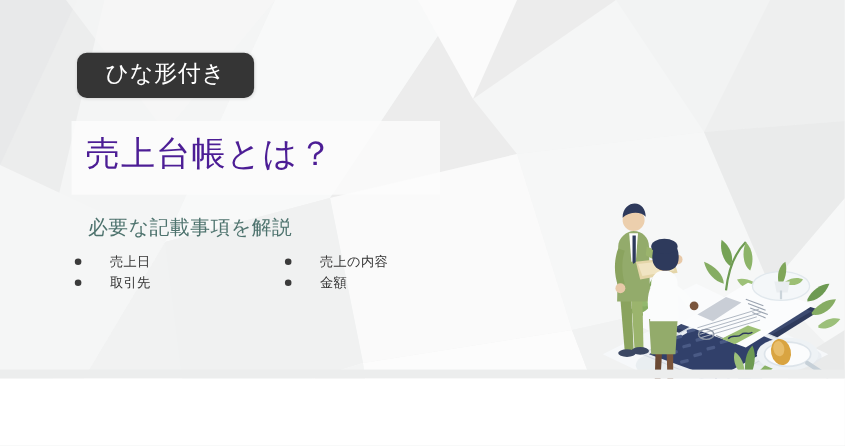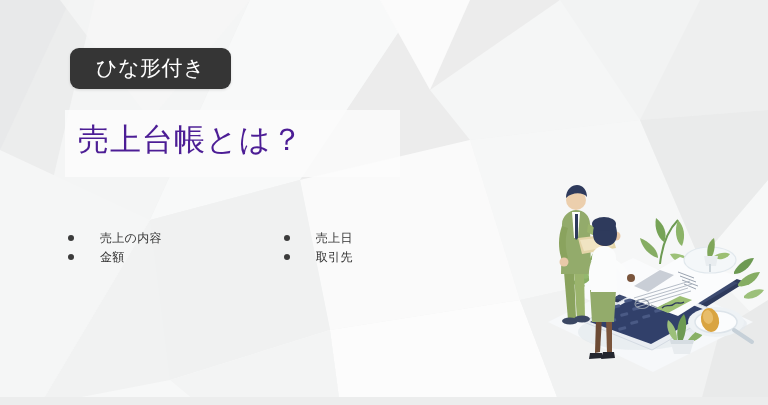--- a/index.html
+++ b/index.html
@@ -8,21 +8,21 @@
     padding: 0;
     background: #ffffff;
   }
   body {
     font-family: "Liberation Sans", "DejaVu Sans", sans-serif;
   }
 
   .slide {
     position: relative;
     width: 768px;
-    height: 405px;
+    height: 344px;
     overflow: hidden;
     background: #f2f3f3;
   }
 
   
   .bg-poly {
     position: absolute;
     inset: 0;
     width: 768px;
     height: 405px;
@@ -166,40 +166,41 @@
     <polygon points="720,330 768,300 768,405 700,405" fill="#e9eaea"></polygon>
     <polygon points="60,0 250,0 150,120" fill="#f6f7f7" opacity="0.7"></polygon>
   </svg>
 
   <div class="title-band"></div>
 
   <div class="badge">ひな形付き</div>
 
   <h1 class="headline">売上台帳とは？</h1>
 
+  <h2 class="subtitle">必要な記載事項を解説</h2>
 
   <div class="bullets">
+    <div class="bullet-col">
+      <div class="bullet-item">
+        <span class="bullet-dot"></span>
+        <span class="bullet-label">売上日</span>
+      </div>
+      <div class="bullet-item">
+        <span class="bullet-dot"></span>
+        <span class="bullet-label">取引先</span>
+      </div>
+    </div>
     <div class="bullet-col">
       <div class="bullet-item">
         <span class="bullet-dot"></span>
         <span class="bullet-label">売上の内容</span>
       </div>
       <div class="bullet-item">
         <span class="bullet-dot"></span>
         <span class="bullet-label">金額</span>
-      </div>
-    </div>
-    <div class="bullet-col">
-      <div class="bullet-item">
-        <span class="bullet-dot"></span>
-        <span class="bullet-label">売上日</span>
-      </div>
-      <div class="bullet-item">
-        <span class="bullet-dot"></span>
-        <span class="bullet-label">取引先</span>
       </div>
     </div>
   </div>
 
   <div class="illustration">
     <svg viewBox="0 0 230 205" width="230" height="205">
 
       <polygon points="10,150 110,100 215,150 115,200" fill="#f6f8fa"></polygon>
       <polygon points="30,118 95,86 150,112 88,146" fill="#fafbfc"></polygon>
 

